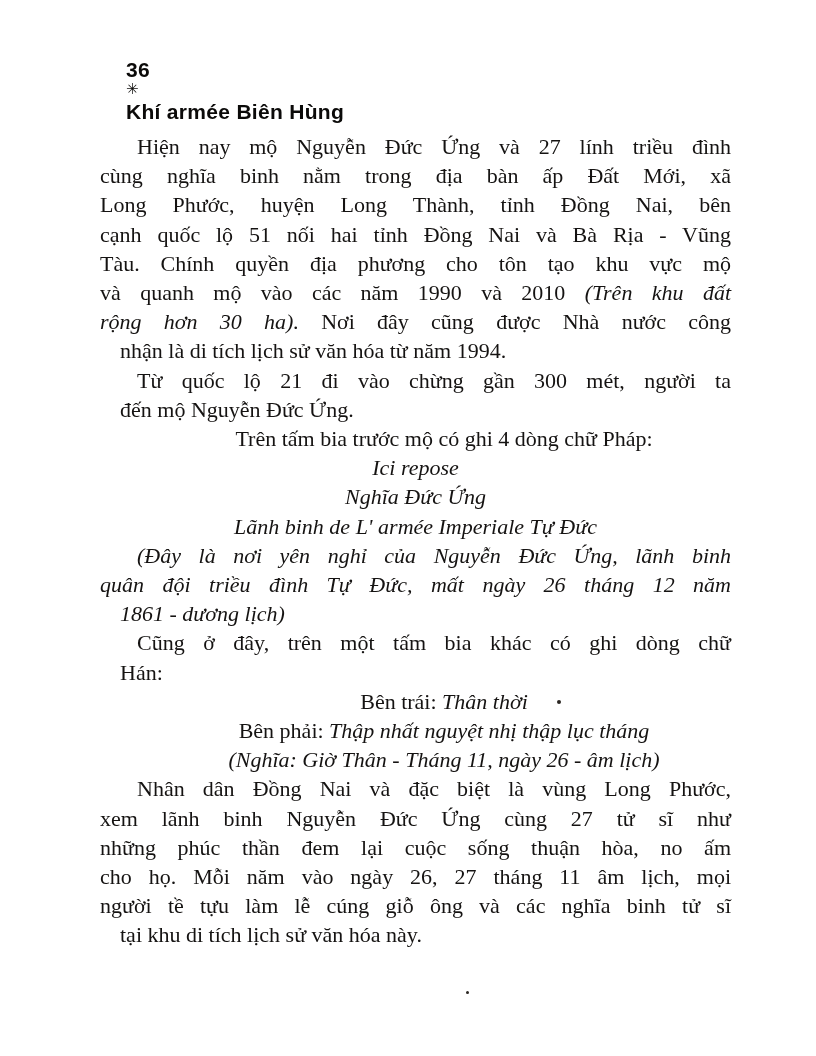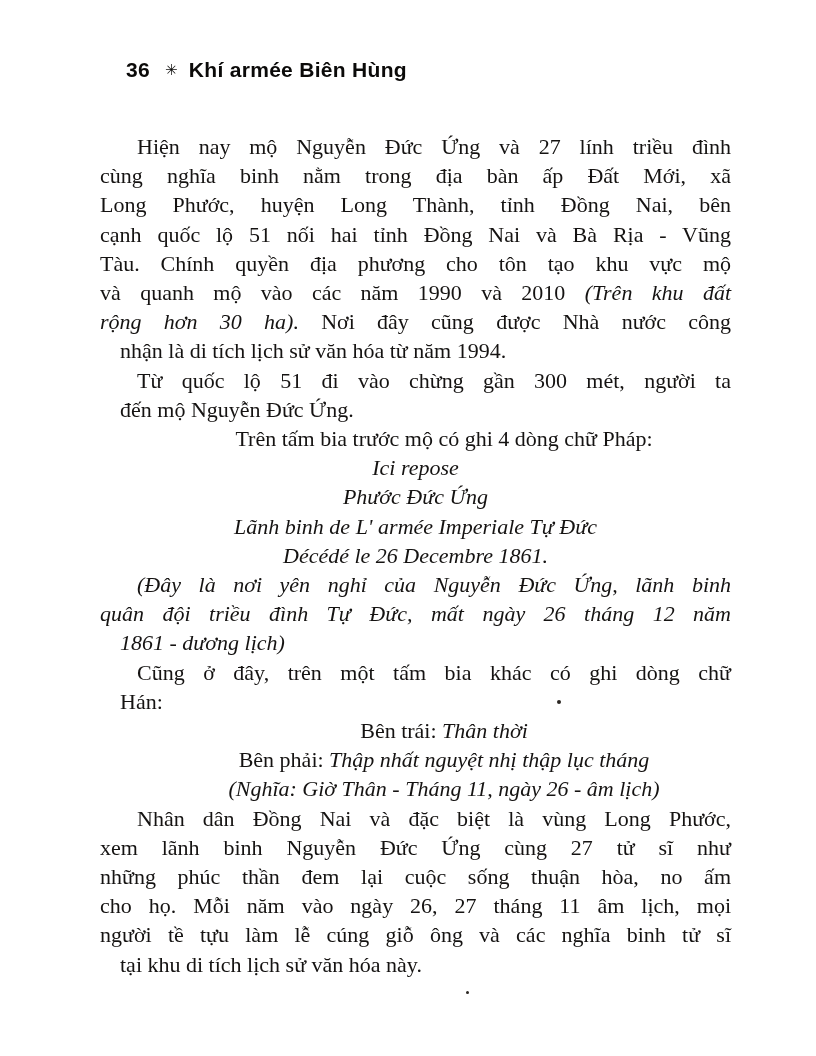--- a/index.html
+++ b/index.html
@@ -20,20 +20,21 @@
     left: 126px;
     top: 58px;
     display: flex;
     align-items: baseline;
     font-family: "Liberation Sans", sans-serif;
     font-weight: 700;
     font-size: 21px;
     color: #0b0a09;
     letter-spacing: 0.3px;
     white-space: nowrap;
+    flex-direction: column;
   }
   .header .pgnum { margin-right: 15px; }
   .header .star {
     font-family: "DejaVu Sans", sans-serif;
     font-weight: 400;
     font-size: 15px;
     margin-right: 11px;
     position: relative;
     top: -2px;
   }
@@ -78,27 +79,26 @@
 
   <div class="text" id="text-block">
       <div class="ln j ind"><span class="seg">Hiện nay mộ Nguyễn Đức Ứng và 27 lính triều đình</span></div>
       <div class="ln j"><span class="seg">cùng nghĩa binh nằm trong địa bàn ấp Đất Mới, xã</span></div>
       <div class="ln j"><span class="seg">Long Phước, huyện Long Thành, tỉnh Đồng Nai, bên</span></div>
       <div class="ln j"><span class="seg">cạnh quốc lộ 51 nối hai tỉnh Đồng Nai và Bà Rịa - Vũng</span></div>
       <div class="ln j"><span class="seg">Tàu. Chính quyền địa phương cho tôn tạo khu vực mộ</span></div>
       <div class="ln j"><span class="seg">và quanh mộ vào các năm 1990 và 2010 </span><span class="seg i">(Trên khu đất</span></div>
       <div class="ln j"><span class="seg i">rộng hơn 30 ha).</span><span class="seg"> Nơi đây cũng được Nhà nước công</span></div>
       <div class="ln l"><span class="seg">nhận là di tích lịch sử văn hóa từ năm 1994.</span></div>
-      <div class="ln j ind"><span class="seg">Từ quốc lộ 51 đi vào chừng gần 300 mét, người ta</span></div>
+      <div class="ln j ind"><span class="seg">Từ quốc lộ 21 đi vào chừng gần 300 mét, người ta</span></div>
       <div class="ln l"><span class="seg">đến mộ Nguyễn Đức Ứng.</span></div>
       <div class="ln l ind"><span class="seg">Trên tấm bia trước mộ có ghi 4 dòng chữ Pháp:</span></div>
       <div class="ln c"><span class="seg i">Ici repose</span></div>
-      <div class="ln c"><span class="seg i">Phước Đức Ứng</span></div>
+      <div class="ln c"><span class="seg i">Nghĩa Đức Ứng</span></div>
       <div class="ln c"><span class="seg i">Lãnh binh de L' armée Imperiale Tự Đức</span></div>
-      <div class="ln c"><span class="seg i">Décédé le 26 Decembre 1861.</span></div>
       <div class="ln j ind"><span class="seg i">(Đây là nơi yên nghỉ của Nguyễn Đức Ứng, lãnh binh</span></div>
       <div class="ln j"><span class="seg i">quân đội triều đình Tự Đức, mất ngày 26 tháng 12 năm</span></div>
       <div class="ln l"><span class="seg i">1861 - dương lịch)</span></div>
       <div class="ln j ind"><span class="seg">Cũng ở đây, trên một tấm bia khác có ghi dòng chữ</span></div>
       <div class="ln l"><span class="seg">Hán:</span></div>
       <div class="ln l ind"><span class="seg">Bên trái: </span><span class="seg i">Thân thời</span></div>
       <div class="ln l ind"><span class="seg">Bên phải: </span><span class="seg i">Thập nhất nguyệt nhị thập lục tháng</span></div>
       <div class="ln l ind"><span class="seg i">(Nghĩa: Giờ Thân - Tháng 11, ngày 26 - âm lịch)</span></div>
       <div class="ln j ind"><span class="seg">Nhân dân Đồng Nai và đặc biệt là vùng Long Phước,</span></div>
       <div class="ln j"><span class="seg">xem lãnh binh Nguyễn Đức Ứng cùng 27 tử sĩ như</span></div>

